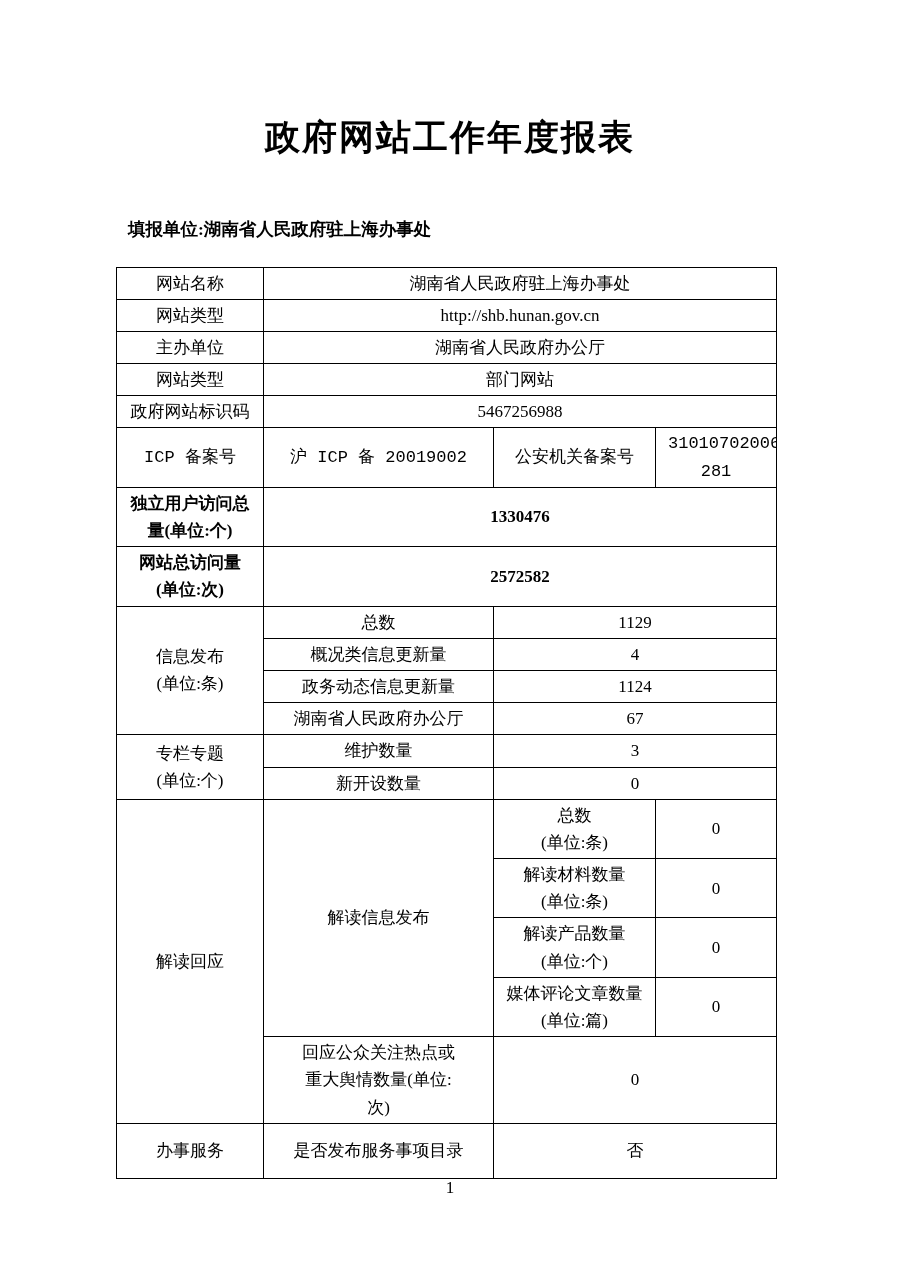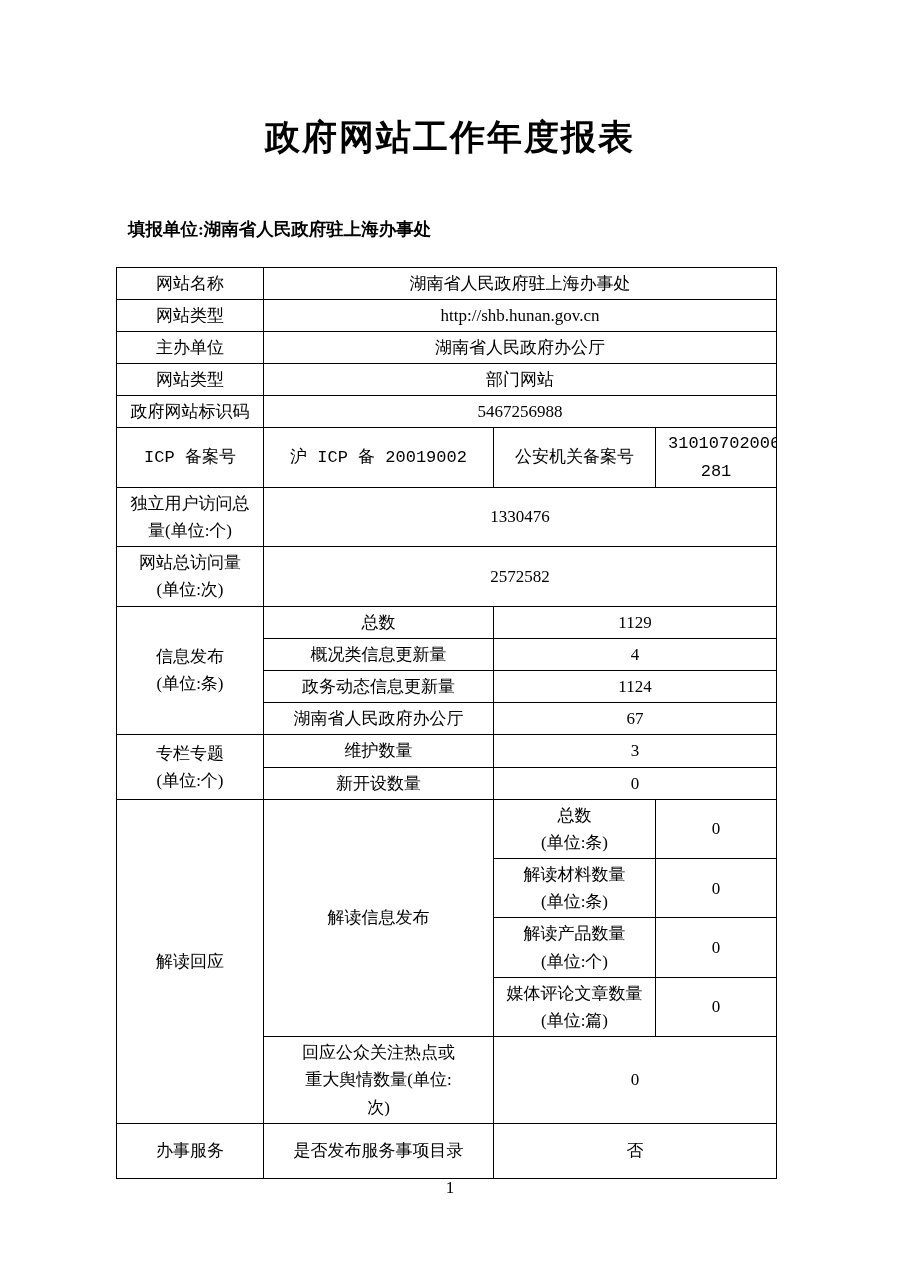--- a/index.html
+++ b/index.html
@@ -50,21 +50,21 @@
     padding: 2px 12px;
     overflow: hidden;
   }
   col.c1 { width: 147px; }
   col.c2 { width: 230px; }
   col.c3 { width: 162px; }
   col.c4 { width: 121px; }
 
   tr.r30 { height: 30px; }
   tr.r57 { height: 57px; font-family: Liberation Mono, monospace; }
-  tr.r56 { height: 56px; }
+  tr.r56 { height: 56px; font-weight: bold; }
   tr.r29 { height: 29px; }
   tr.r32 { height: 32px; }
   tr.r51 { height: 51px; }
   tr.r76 { height: 76px; padding-left: 31px; }
   tr.r55 { height: 55px; }
 
   td.cell-bottom { vertical-align: bottom; padding-bottom: 4px; font-family: Liberation Serif, serif; }
   td.cell-top    { vertical-align: top; padding-top: 4px; }
 
   .page-number {

